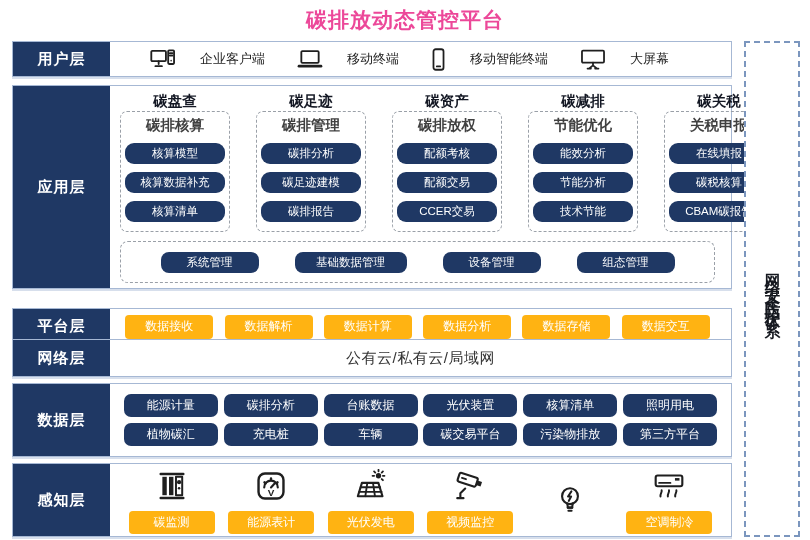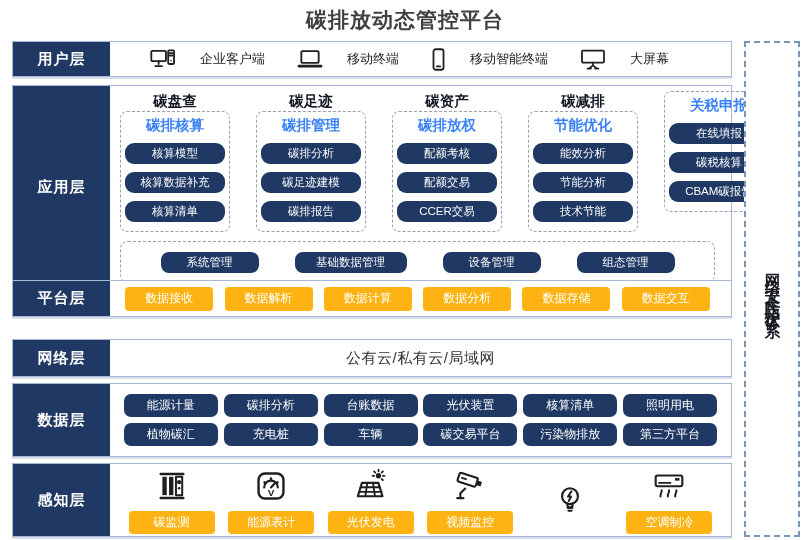--- a/index.html
+++ b/index.html
@@ -1,44 +1,44 @@
 <!DOCTYPE html>
 <html><head>
 <meta charset="utf-8">
 <style>
   html,body{margin:0;padding:0;width:810px;height:540px;background:#fff;overflow:hidden;
     font-family:"Liberation Sans","DejaVu Sans",sans-serif;}
   .title{position:absolute;left:0;top:6px;width:810px;text-align:center;
-    font-size:21px;font-weight:bold;color:#404040;letter-spacing:1px;}
+    font-size:21px;font-weight:bold;color:#ec4899;letter-spacing:1px;}
   .layer{position:absolute;left:12px;width:720px;display:flex;background:#fff;
     border:1px solid #A6B8D4;box-shadow:0 2px 0 rgba(166,184,212,.45);box-sizing:border-box;}
   .layer-label{width:97px;flex:0 0 97px;background:#1F3864;color:#fff;font-size:15px;
     font-weight:bold;display:flex;align-items:center;justify-content:center;letter-spacing:1px;}
   .layer-content{flex:1;position:relative;min-width:0;}
   
   .row-user{top:41px;height:36px;}
   .user-content{display:flex;align-items:center;justify-content:space-evenly;padding:0 30px 0 8px;}
   .user-item{display:flex;align-items:center;gap:24px;color:#1f1f1f;font-size:13px;}
   
   .row-app{top:85px;height:204px;}
   .app-content{padding:5px 16px 0 10px;}
   .app-cols{display:flex;gap:26px;}
   .app-col{width:113px;}
   .col-header{font-size:14.5px;font-weight:bold;color:#141824;text-align:center;height:20px;line-height:20px;}
   .col-box{border:1.5px dashed #9aa0a8;border-radius:7px;padding:3px 4px 9px;}
-  .col-sub{font-size:14.5px;font-weight:bold;color:#3b82f6;text-align:center;margin:1px 0 4px;}
+  .col-sub{font-size:14.5px;font-weight:bold;color:#404040;text-align:center;margin:1px 0 4px;}
   .pill{background:#1F3864;color:#fff;border-radius:9px;font-size:11.5px;
     display:flex;align-items:center;justify-content:center;height:21px;}
   .col-box .pill{width:100px;margin:8px auto 0;}
   .mgmt-box{margin-top:9px;border:1.5px dashed #9aa0a8;border-radius:8px;height:40px;
     display:flex;align-items:center;justify-content:center;gap:36px;}
   .mgmt-box .pill{width:98px;border-radius:8px;}
   .mgmt-box .pill.wide{width:112px;}
   
-  .row-platform{top:280px;height:37px;}
+  .row-platform{top:308px;height:37px;}
   .platform-content{display:flex;align-items:center;justify-content:space-evenly;padding:0 10px 0 4px;}
   .ypill{background:#FFB312;color:#fff;border-radius:4px;font-size:12px;width:88px;height:24px;
     display:flex;align-items:center;justify-content:center;}
   
   .row-network{top:339px;height:38px;}
   .network-content{display:flex;align-items:center;justify-content:center;
     font-size:15px;color:#333;letter-spacing:.5px;}
   
   .row-data{top:383px;height:74px;}
   .data-content{display:flex;flex-direction:column;justify-content:space-evenly;padding:4px 8px;}
@@ -141,20 +141,21 @@
       <div class="app-col">
         <div class="col-header">碳减排</div>
         <div class="col-box">
           <div class="col-sub">节能优化</div>
           <div class="pill">能效分析</div>
           <div class="pill">节能分析</div>
           <div class="pill">技术节能</div>
         </div>
       </div>
       <div class="app-col">
+        <div class="col-header">碳关税</div>
         <div class="col-box">
           <div class="col-sub">关税申报</div>
           <div class="pill">在线填报</div>
           <div class="pill">碳税核算</div>
           <div class="pill">CBAM碳报告</div>
         </div>
       </div>
     </div>
     <div class="mgmt-box">
       <div class="pill">系统管理</div>

